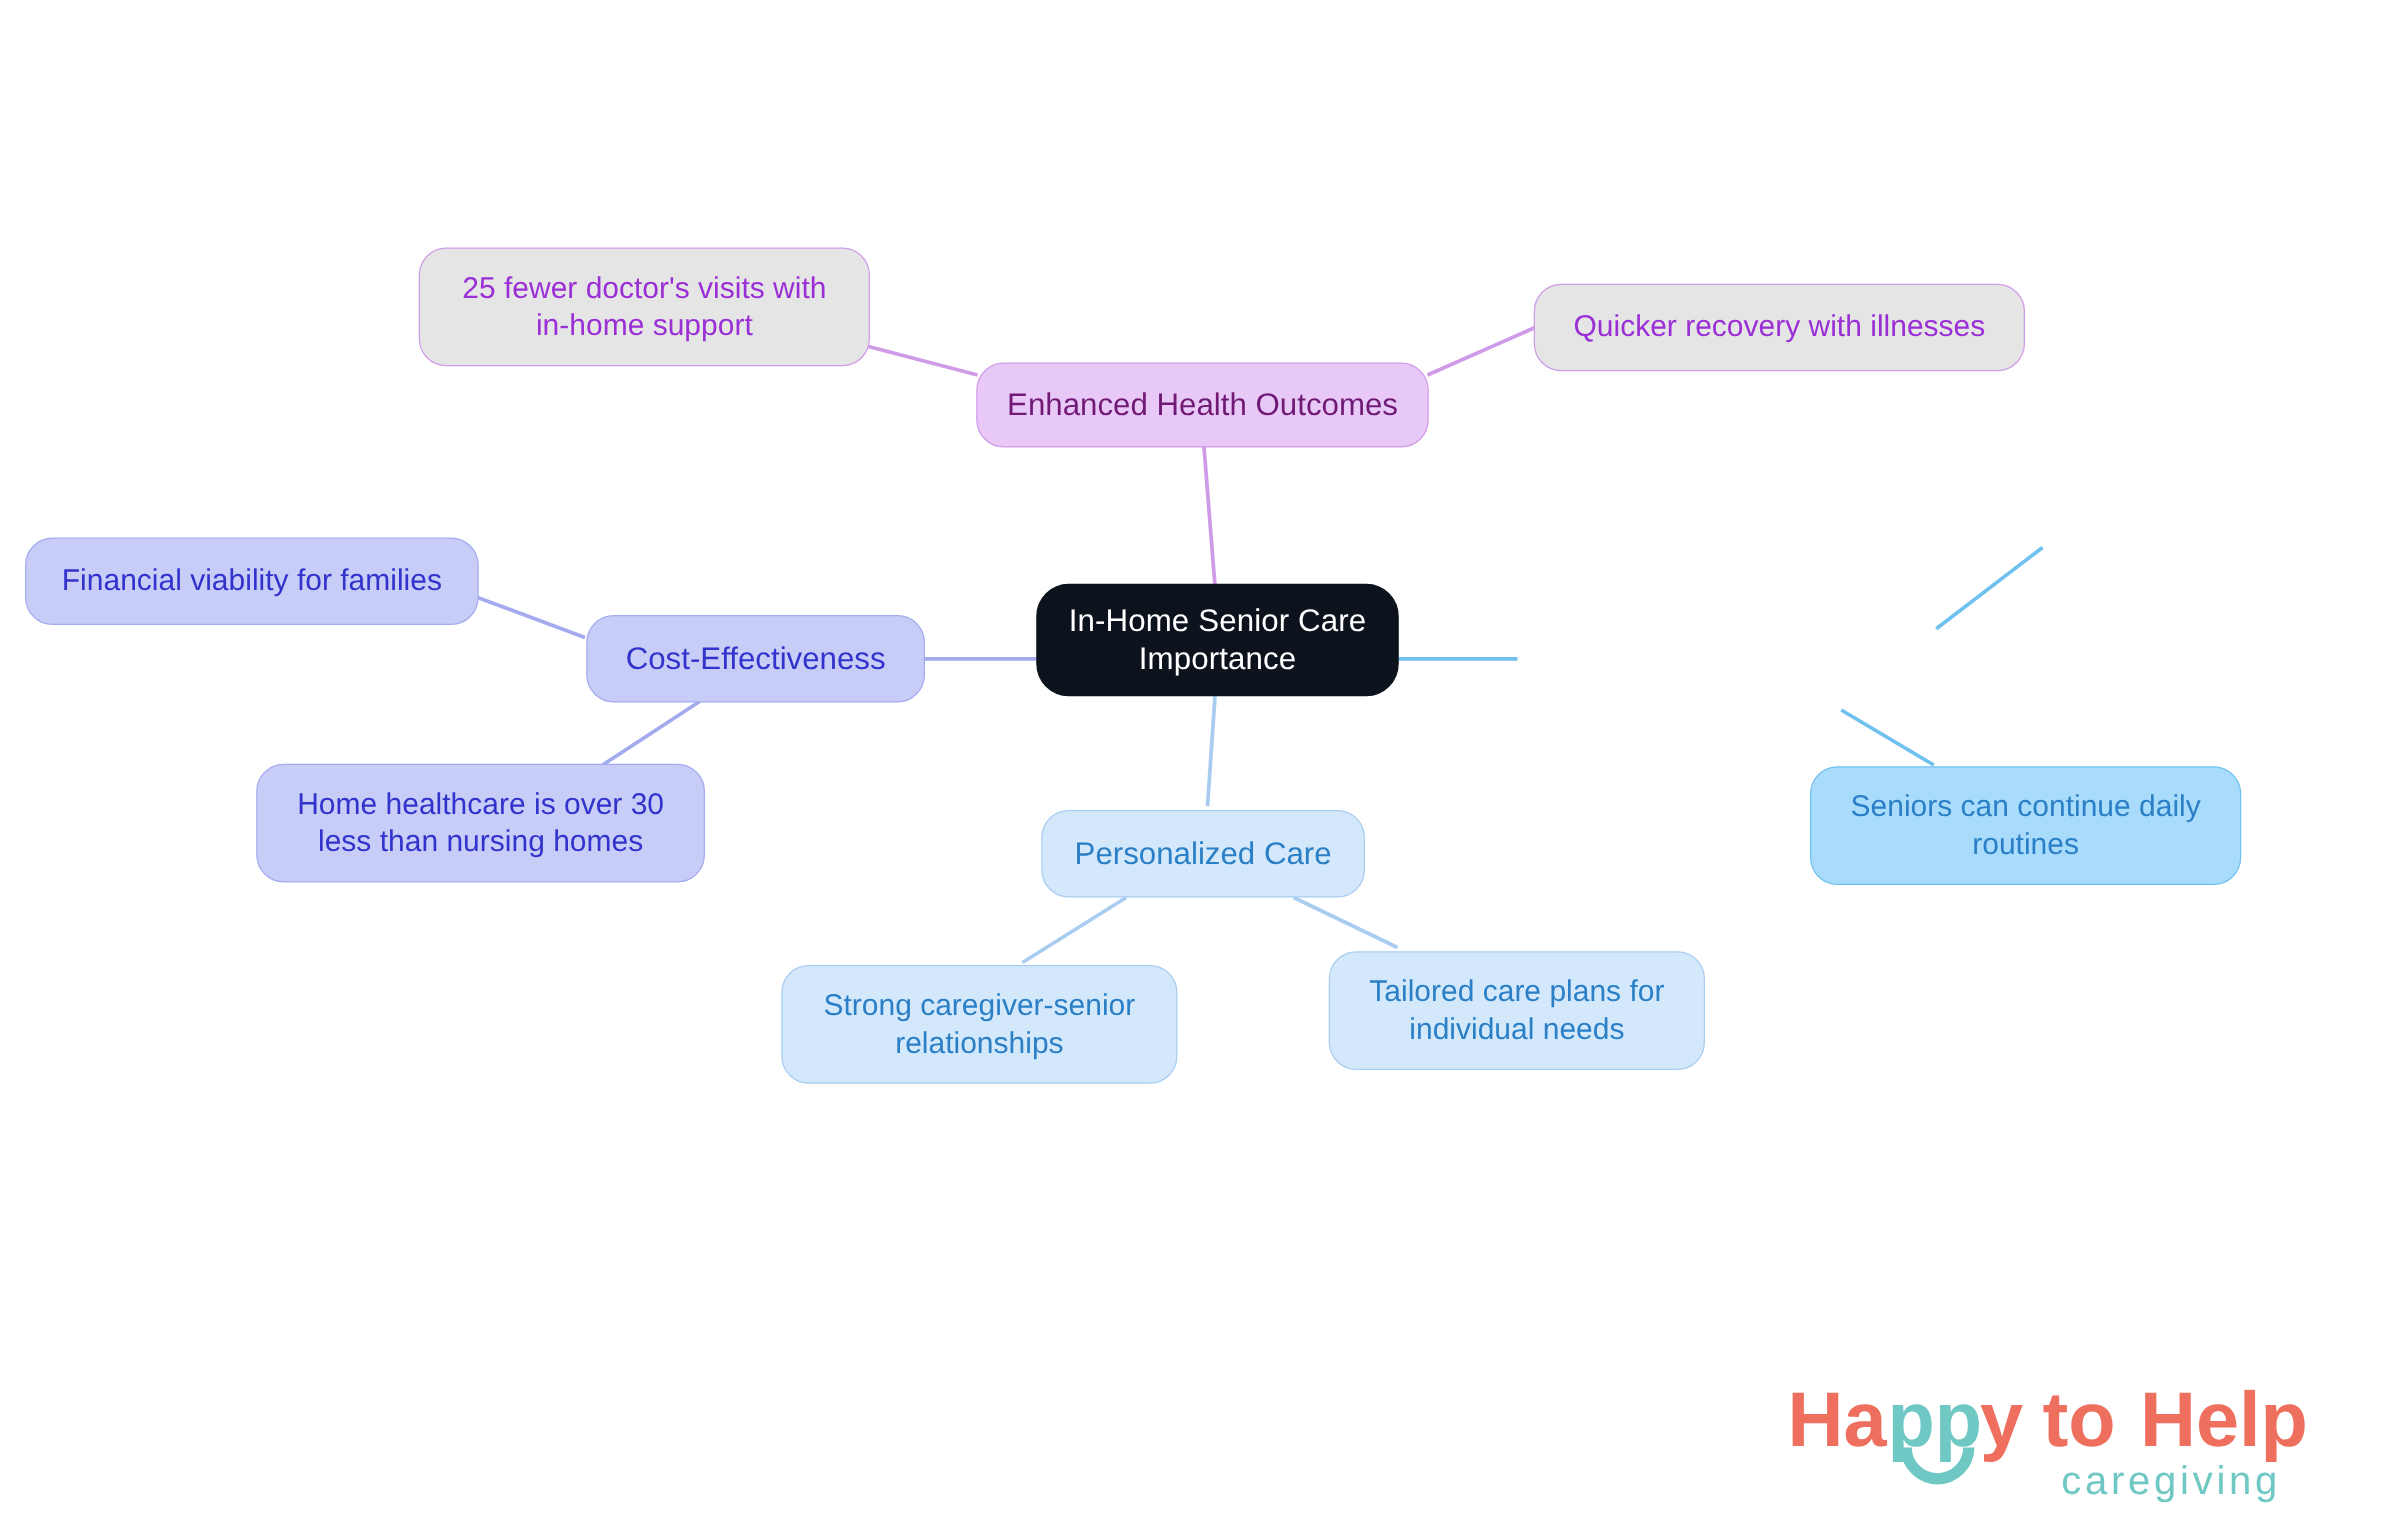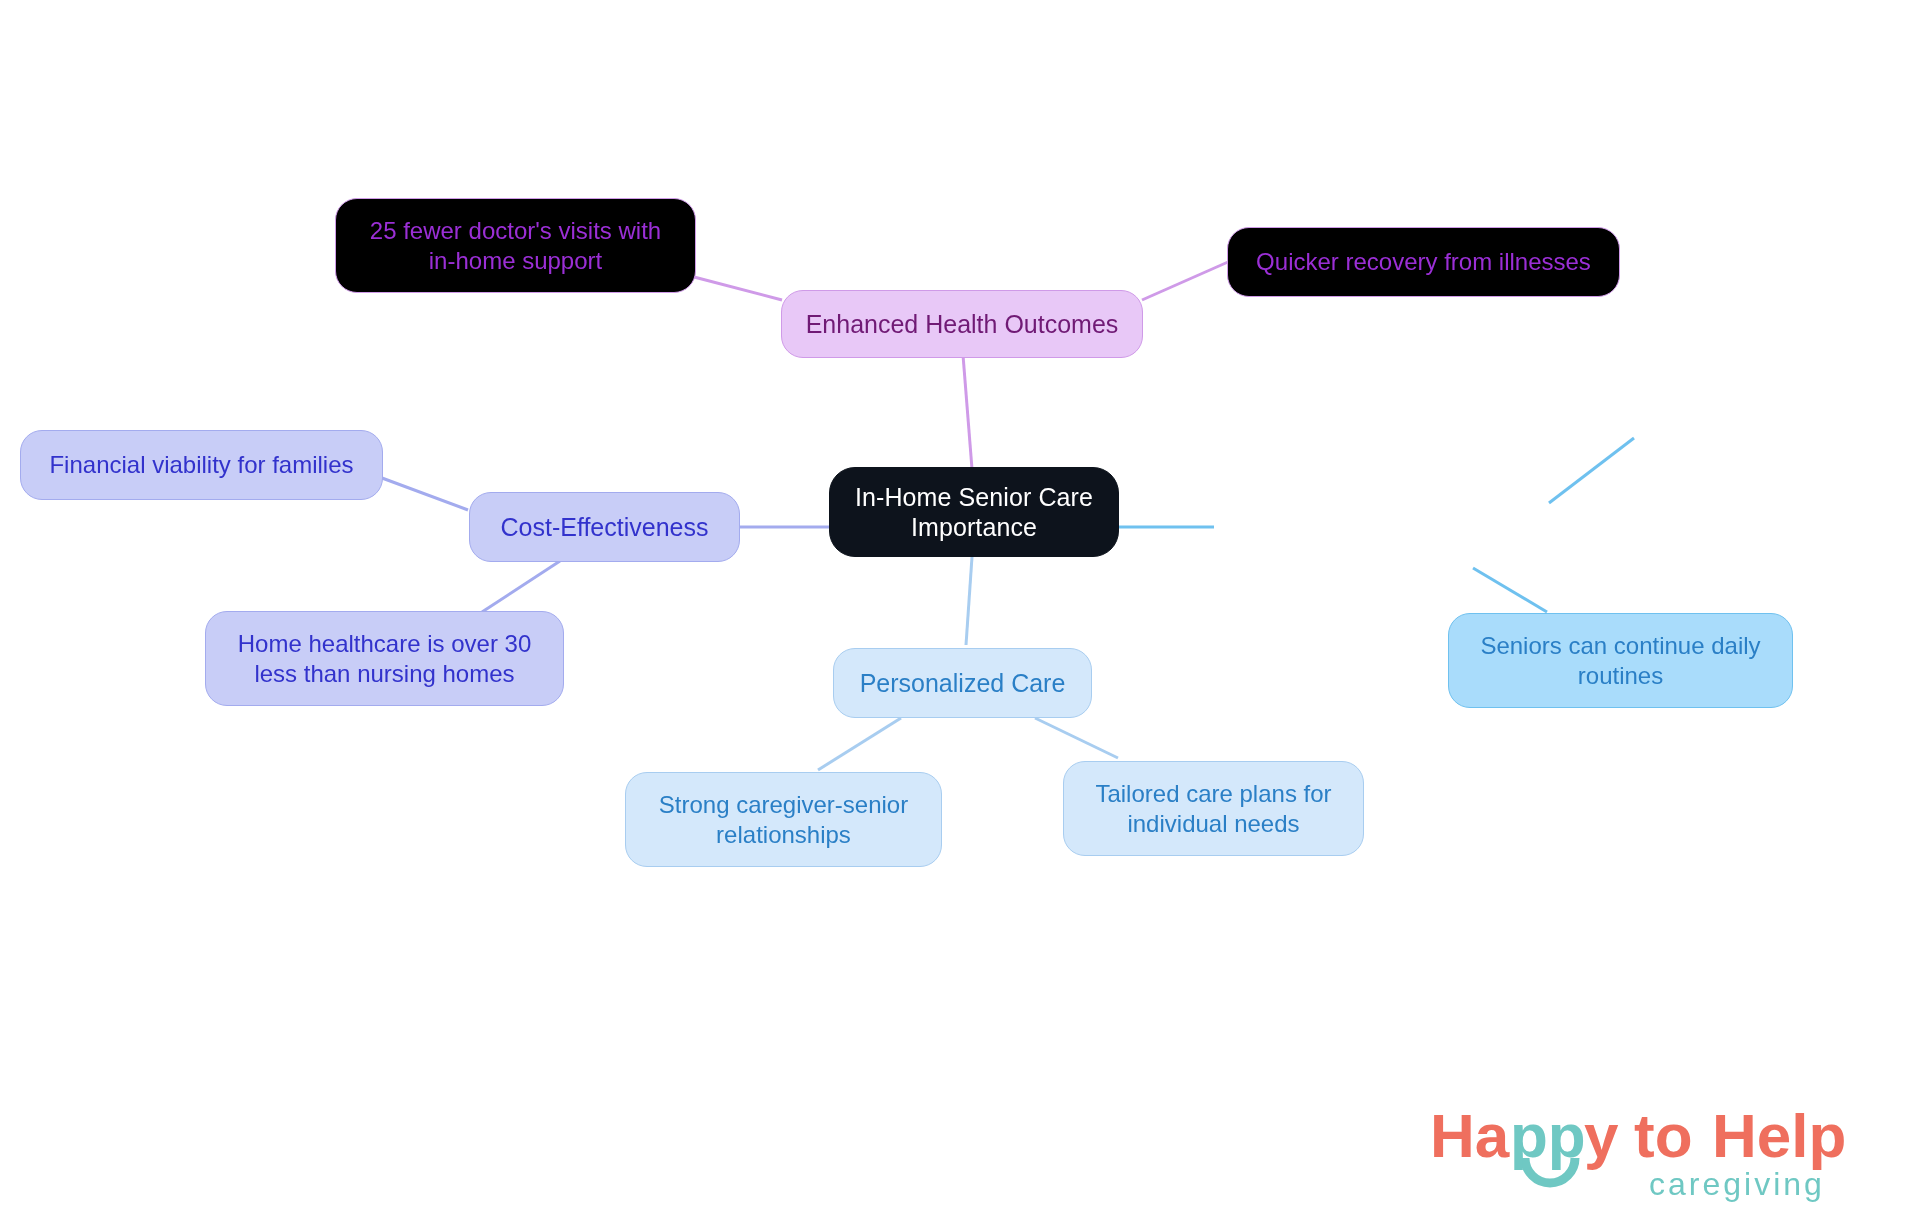--- a/index.html
+++ b/index.html
@@ -42,21 +42,21 @@
   }
   .node-root {
     background: #0d131c;
     color: #ffffff;
     font-size: 25px;
     border-radius: 26px;
     border: 1px solid #0d131c;
     letter-spacing: 0.1px;
   }
   .node-purple {
-    background: #000000;
+    background: #e5e5e5;
     border: 1.6px solid #cf9ae8;
     color: #9b2fd6;
     font-size: 24px;
   }
   .node-purple-branch {
     background: #e8c8f7;
     border: 1.6px solid #cf9ae8;
     color: #701a75;
     font-size: 25px;
   }
@@ -140,21 +140,21 @@
   </svg>
 
   <div class="node node-root" style="left:829px; top:467px; width:290px; height:90px;">In-Home Senior Care
 Importance</div>
 
   <div class="node node-purple-branch" style="left:781px; top:290px; width:362px; height:68px;">Enhanced Health Outcomes</div>
 
   <div class="node node-purple" style="left:335px; top:198px; width:361px; height:95px;">25 fewer doctor's visits with
 in-home support</div>
 
-  <div class="node node-purple" style="left:1227px; top:227px; width:393px; height:70px;">Quicker recovery from illnesses</div>
+  <div class="node node-purple" style="left:1227px; top:227px; width:393px; height:70px;">Quicker recovery with illnesses</div>
 
   <div class="node node-periwinkle-branch" style="left:469px; top:492px; width:271px; height:70px;">Cost-Effectiveness</div>
 
   <div class="node node-periwinkle" style="left:20px; top:430px; width:363px; height:70px;">Financial viability for families</div>
 
   <div class="node node-periwinkle" style="left:205px; top:611px; width:359px; height:95px;">Home healthcare is over 30
 less than nursing homes</div>
 
 
 

